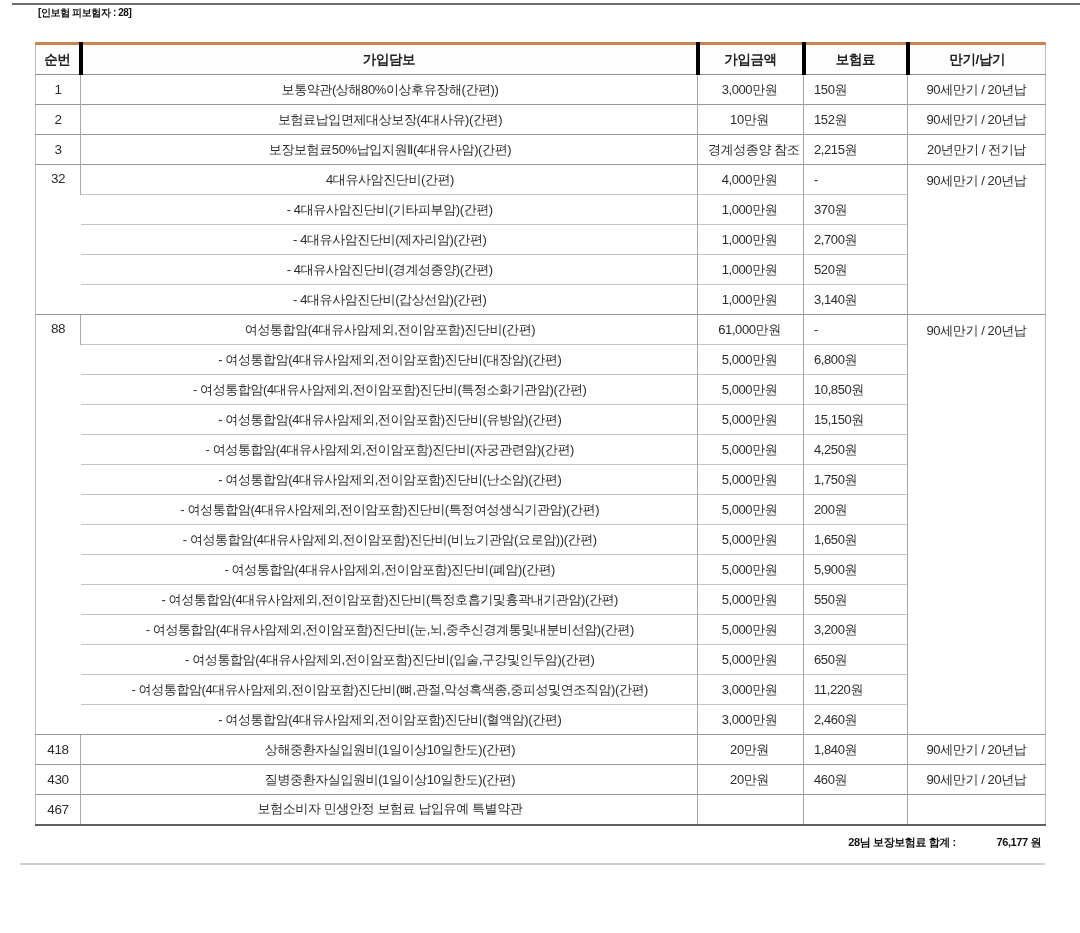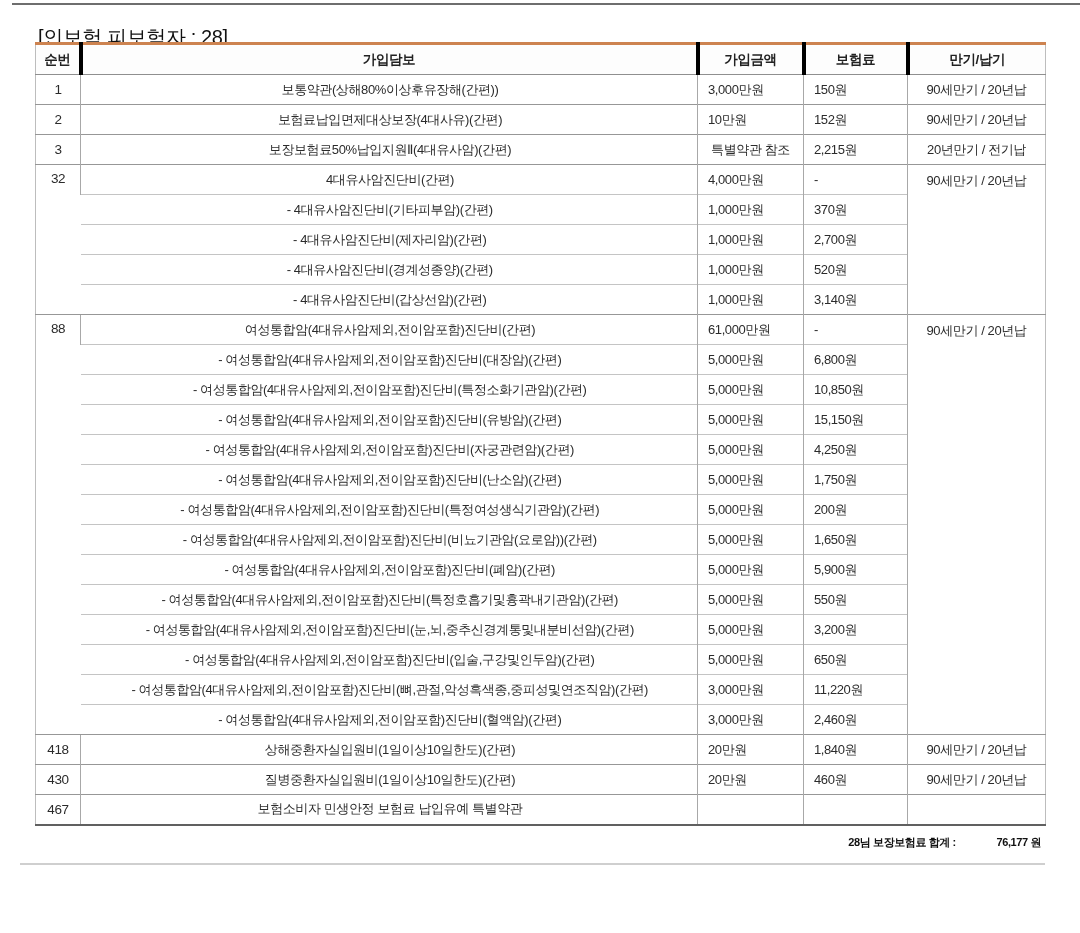--- a/index.html
+++ b/index.html
@@ -12,22 +12,22 @@
   }
   .page { position: relative; width: 1080px; height: 933px; overflow: hidden; }
 
   .top-rule {
     position: absolute; top: 3px; left: 12px; right: 0;
     height: 2px; background: #6e6e6e;
   }
 
   .title {
     margin: 0;
-    position: absolute; top: 24px; left: 38px;
-    font-size: 20px; font-weight: normal; color: #111;
+    position: absolute; top: 6px; left: 38px;
+    font-size: 10px; font-weight: bold; color: #111;
     letter-spacing: -0.4px;
   }
 
   table.coverage {
     position: absolute; top: 42px; left: 35px;
     width: 1010px;
     border-collapse: collapse;
     table-layout: fixed;
     border-top: 3px solid #cd8350;
     border-bottom: 2px solid #606060;
@@ -60,21 +60,21 @@
     letter-spacing: -0.4px;
     overflow: hidden; white-space: nowrap;
   }
   td:first-child { border-left: none; }
   tbody tr:first-child td { border-top: none; }
   tr.major td { border-top-color: #979797; }
 
   td.no   { text-align: center; padding: 0 2px; vertical-align: middle; font-size: 13.5px; }
   td.nog  { vertical-align: top; padding-top: 6px; }
   td.cov  { text-align: center; padding-left: 12px; }
-  td.amt  { text-align: left; padding-right: 12px; }
+  td.amt  { text-align: center; padding-right: 12px; }
   td.prem { text-align: left; padding-right: 14px; }
   td.term { text-align: center; vertical-align: middle; }
   td.termg{ vertical-align: top; padding-top: 7px; }
   td.ctr  { text-align: center; padding-right: 10px; }
 
   .total-row {
     position: absolute; top: 835px; left: 35px; width: 1010px;
     text-align: right;
     font-size: 11px; font-weight: bold; color: #111;
     letter-spacing: -0.4px;
@@ -123,21 +123,21 @@
       <tr class="major">
         <td class="no">2</td>
         <td class="cov">보험료납입면제대상보장(4대사유)(간편)</td>
         <td class="amt">10만원</td>
         <td class="prem">152원</td>
         <td class="term">90세만기 / 20년납</td>
       </tr>
       <tr class="major">
         <td class="no">3</td>
         <td class="cov">보장보험료50%납입지원Ⅱ(4대유사암)(간편)</td>
-        <td class="amt ctr">특별약관 참조</td>
+        <td class="amt ctr">경계성종양 참조</td>
         <td class="prem">2,215원</td>
         <td class="term">20년만기 / 전기납</td>
       </tr>
 
       <tr class="major">
         <td class="no nog" rowspan="5">32</td>
         <td class="cov">4대유사암진단비(간편)</td>
         <td class="amt">4,000만원</td>
         <td class="prem">-</td>
         <td class="term termg" rowspan="5">90세만기 / 20년납</td>

